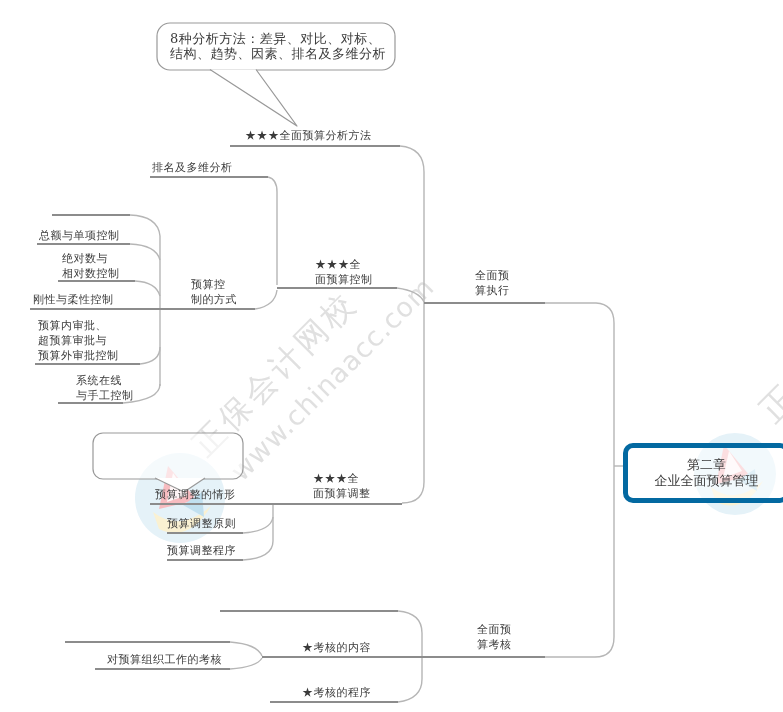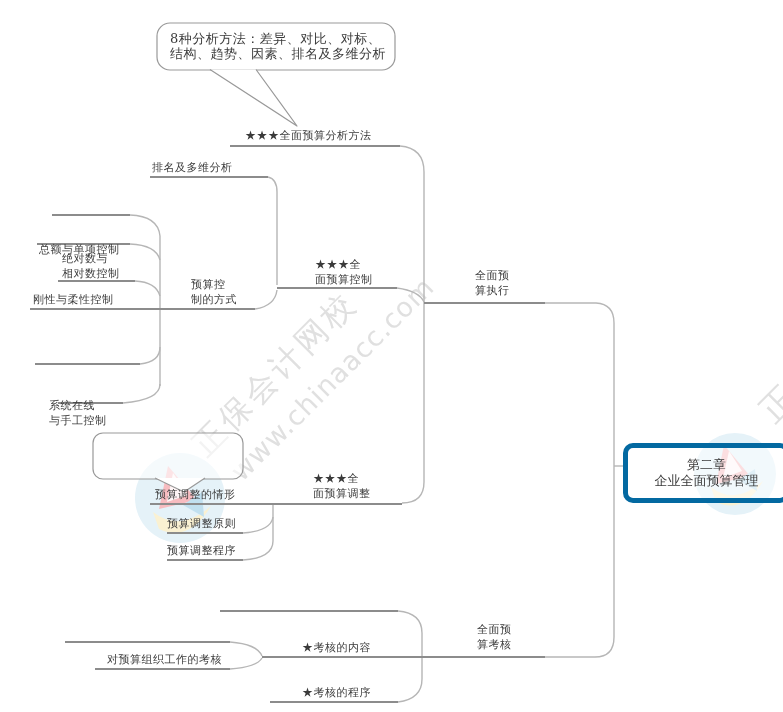--- a/index.html
+++ b/index.html
@@ -117,25 +117,28 @@
   <div class="lbl" style="left:245px;top:128px;">★★★全面预算分析方法</div>
   <div class="lbl" style="left:315px;top:257px;">★★★全
 面预算控制</div>
   <div class="lbl" style="left:313px;top:471px;">★★★全
 面预算调整</div>
 
   <div class="lbl" style="left:152px;top:160px;">排名及多维分析</div>
   <div class="lbl" style="left:191px;top:277px;">预算控
 制的方式</div>
 
-  <div class="lbl" style="left:39px;top:242px;">总额与单项控制</div>
+  <div class="lbl" style="left:39px;top:228px;">总额与单项控制</div>
   <div class="lbl" style="left:62px;top:251px;">绝对数与
 相对数控制</div>
   <div class="lbl" style="left:33px;top:292px;">刚性与柔性控制</div>
-  <div class="lbl" style="left:49px;top:373px;margin-top:25px;">系统在线
+  <div class="lbl" style="left:38px;top:318px;">预算内审批、
+超预算审批与
+预算外审批控制</div>
+  <div class="lbl" style="left:76px;top:373px;">系统在线
 与手工控制</div>
 
   <div class="lbl" style="left:155px;top:487px;">预算调整的情形</div>
   <div class="lbl" style="left:167px;top:516px;">预算调整原则</div>
   <div class="lbl" style="left:167px;top:543px;">预算调整程序</div>
 
   <div class="lbl" style="left:302px;top:640px;">★考核的内容</div>
   <div class="lbl" style="left:302px;top:685px;">★考核的程序</div>
 
   <div class="lbl" style="left:107px;top:652px;">对预算组织工作的考核</div>

